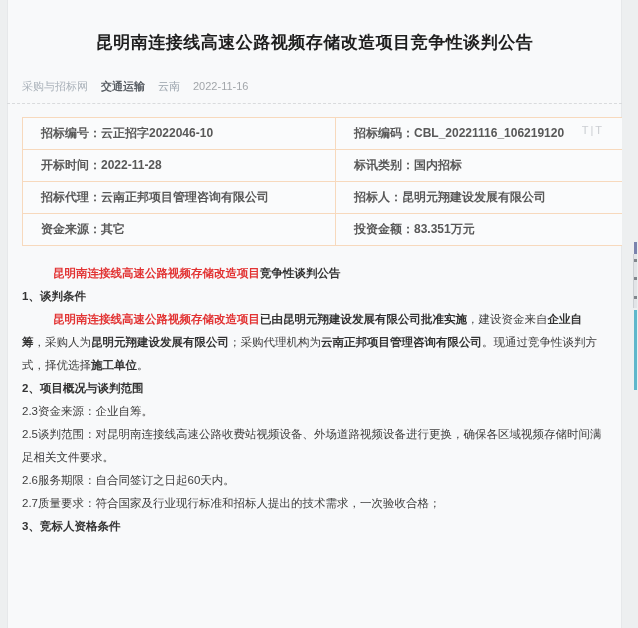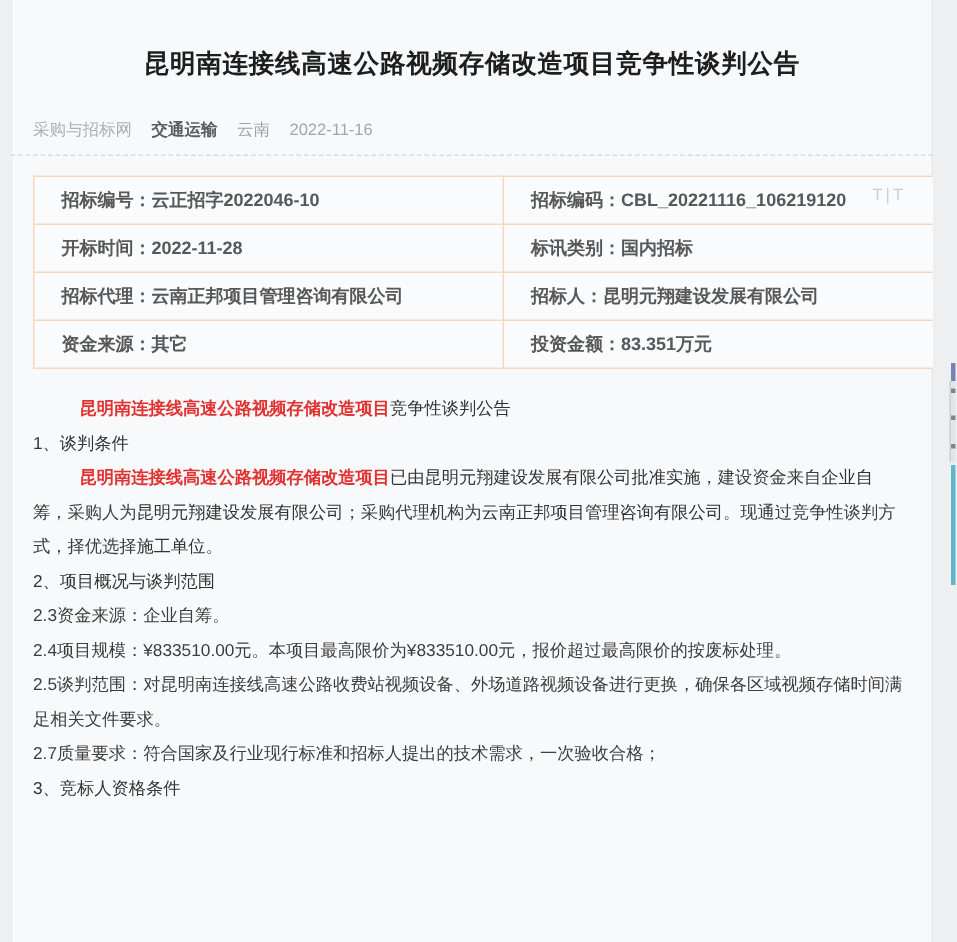--- a/index.html
+++ b/index.html
@@ -33,21 +33,21 @@
     border:1px solid var(--table-border,#f7d9bd);
     height:31px;padding:0 4px 0 18px;
     font-size:12px;font-weight:bold;color:#585858;
     overflow:hidden;white-space:nowrap;
   }
   td.c0{width:290px;}
   td.c1{width:307px;}
   .article{margin:16px 18px 0 15px;font-size:11.5px;line-height:23px;color:#3d3d3d;}
   .article p{margin:0;}
   .run{white-space:pre-wrap;}
-  .run.bold{font-weight:normal;color:#333;}
+  .run.bold{font-weight:bold;color:#333;}
   .run.red{color:var(--red,#e23333);}
   .run.red-bold{color:var(--red,#e23333);font-weight:bold;margin-left:31px;}
   .gutter{position:absolute;right:0;top:0;width:16px;height:628px;background:var(--outer-bg,#edeff0);}
   .frag{position:absolute;right:1px;width:3px;}
   .frag-blue{top:242px;height:12px;background:var(--widget-blue,#7a83ad);}
   .frag-panel{top:254px;height:54px;background:#e2e4e7;border-left:1px solid #cdd0d4;}
   .frag-mark{right:1px;width:3px;height:3px;background:#80858b;position:absolute;}
   .m1{top:259px;} .m2{top:277px;} .m3{top:296px;}
   .frag-teal{top:310px;height:80px;background:var(--widget-teal,#5fb7cb);}
 </style>
@@ -85,22 +85,22 @@
         </tr>
       </tbody>
   </table>
 
   <div class="article">
       <p><span class="run red-bold">昆明南连接线高速公路视频存储改造项目</span><span class="run bold">竞争性谈判公告</span></p>
       <p><span class="run bold">1、谈判条件</span></p>
       <p><span class="run red-bold">昆明南连接线高速公路视频存储改造项目</span><span class="run bold">已由昆明元翔建设发展有限公司批准实施</span><span class="run normal">，建设资金来自</span><span class="run bold">企业自筹</span><span class="run normal">，采购人为</span><span class="run bold">昆明元翔建设发展有限公司</span><span class="run normal">；采购代理机构为</span><span class="run bold">云南正邦项目管理咨询有限公司</span><span class="run normal">。现通过竞争性谈判方式，择优选择</span><span class="run bold">施工单位</span><span class="run normal">。</span></p>
       <p><span class="run bold">2、项目概况与谈判范围</span></p>
       <p><span class="run normal">2.3资金来源：企业自筹。</span></p>
-      <p><span class="run normal">2.4项目规模：¥833510.00元。本项目最高限价为¥833510.00元，报价超过最高限价的按废标处理。</span></p>
       <p><span class="run normal">2.5谈判范围：对昆明南连接线高速公路收费站视频设备、外场道路视频设备进行更换，确保各区域视频存储时间满足相关文件要求。</span></p>
+      <p><span class="run normal">2.6服务期限：自合同签订之日起60天内。</span></p>
       <p><span class="run normal">2.7质量要求：符合国家及行业现行标准和招标人提出的技术需求，一次验收合格；</span></p>
       <p><span class="run bold">3、竞标人资格条件</span></p>
     </div>
 
 </div>
 
 <div class="gutter">
   <div class="frag frag-blue"></div>
   <div class="frag frag-panel"></div>
   <div class="frag-mark m1"></div>

